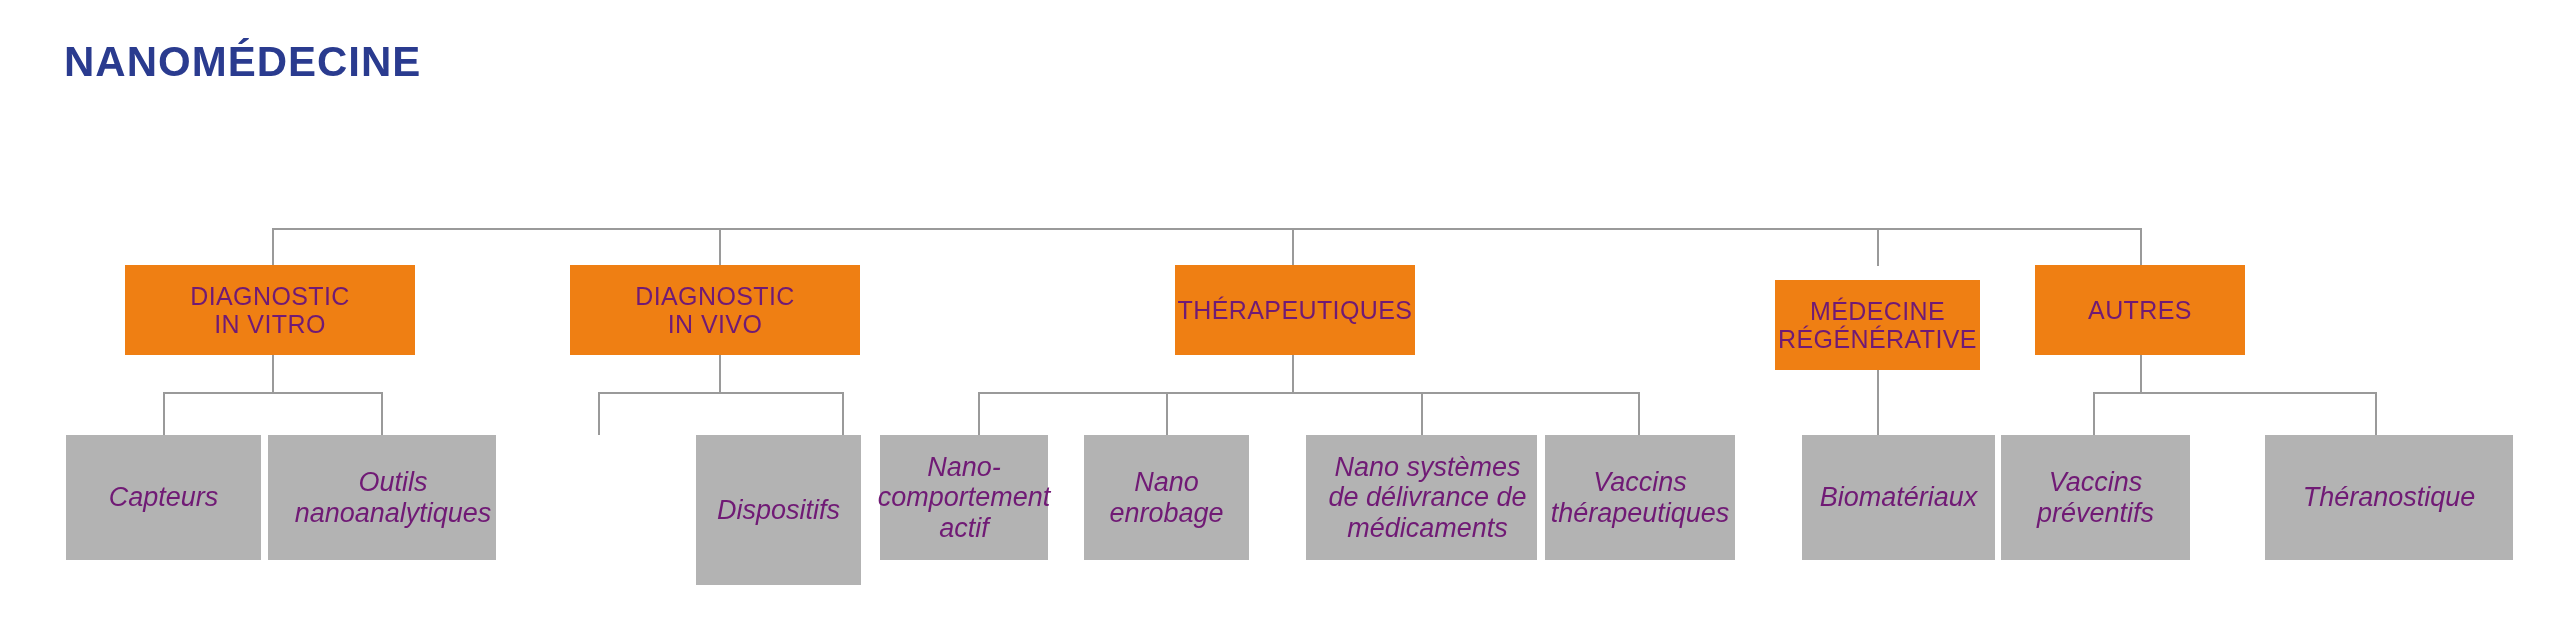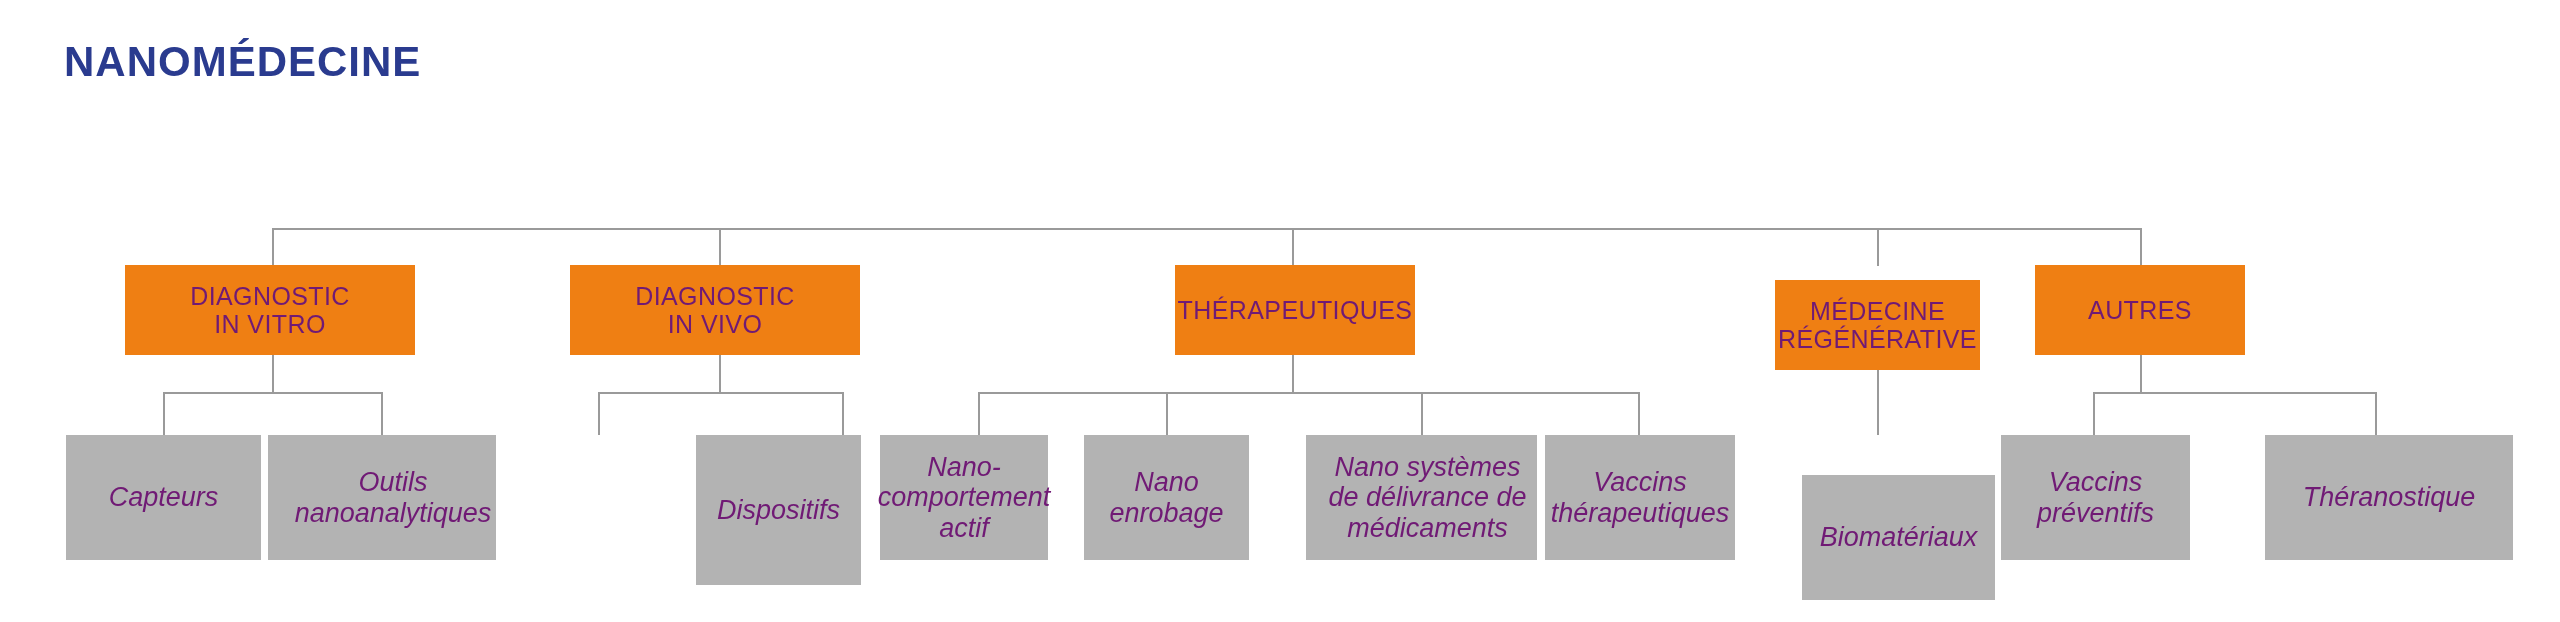--- a/index.html
+++ b/index.html
@@ -167,21 +167,21 @@
     </div>
   </div>
 
   <div class="node gray" style="left:1545px; top:435px; width:190px; height:125px;">
     <div>
       <span>Vaccins</span>
       <span>thérapeutiques</span>
     </div>
   </div>
 
-  <div class="node gray" style="left:1802px; top:435px; width:193px; height:125px;margin-top:40px;">
+  <div class="node gray" style="left:1802px; top:435px; width:193px; height:125px;">
     <div>
       <span>Biomatériaux</span>
     </div>
   </div>
 
   <div class="node gray" style="left:2001px; top:435px; width:189px; height:125px;">
     <div>
       <span>Vaccins</span>
       <span>préventifs</span>
     </div>

